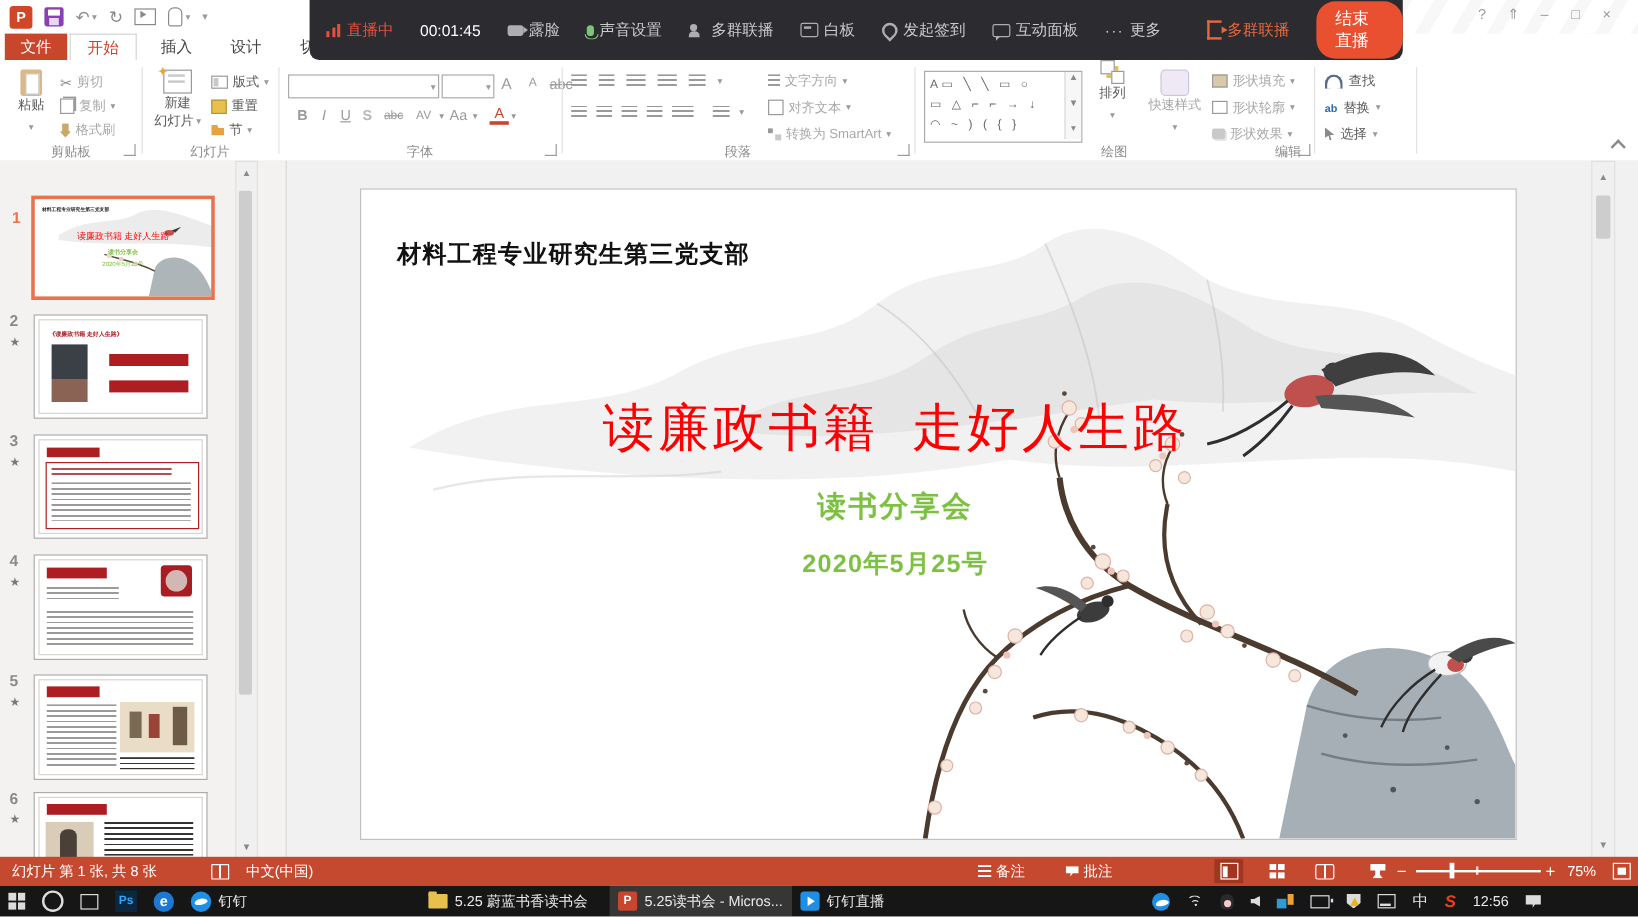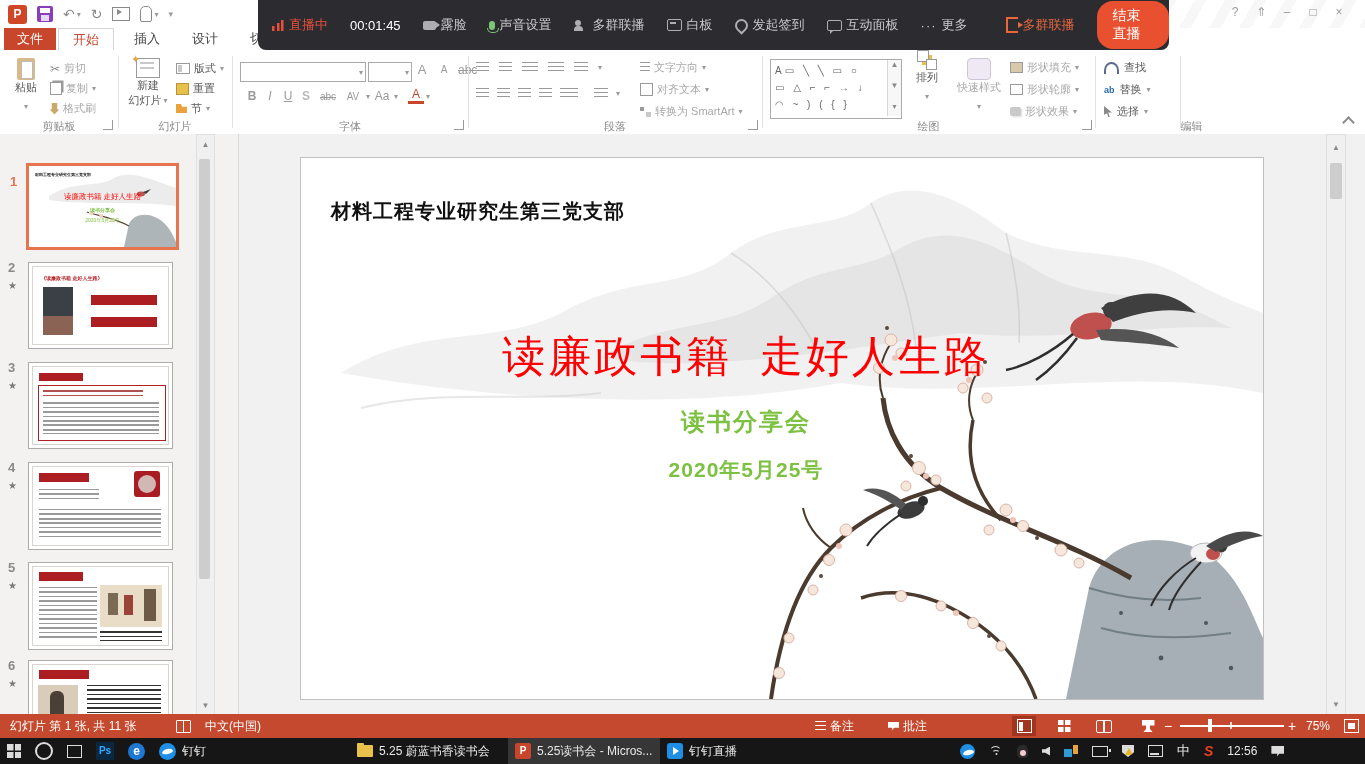--- a/index.html
+++ b/index.html
@@ -336,21 +336,21 @@
     <div class="abs flex" style="left:1104px;top:32px;gap:5px;">
       <span style="font-size:9px;color:#2a6ab0;font-weight:bold;">ab</span>
       <span class="rtxt">替换</span>
       <span class="caret">▾</span>
     </div>
     <div class="abs flex" style="left:1104px;top:54px;gap:5px;justify-content:center;">
       <span style="width:8px;height:11px;background:#8a8a8a;clip-path:polygon(0 0,100% 60%,55% 60%,70% 100%,50% 100%,40% 65%,0 80%);"></span>
       <span class="rtxt">选择</span>
       <span class="caret">▾</span>
     </div>
-    <div class="glabel abs" style="left:1149px;width:85px;">编辑</div>
+    <div class="glabel abs" style="left:1031px;width:85px;">编辑</div>
     <div class="rsep abs" style="left:1180px;"></div>
     <div class="chev abs" style="left:1344px;top:68px;"></div>
   </div>
 
   <div id="dtbar" class="abs flex" style="gap:22px;padding-left:14px;">
     <div class="item">
       <span class="ic-signal"></span>
       <span class="dt-red">直播中</span>
     </div>
     <span style="color:#fff;">00:01:45</span>
@@ -568,21 +568,21 @@
     </div>
 
     <div class="sbar abs" style="left:1326px;top:0;width:18px;height:580px;">
       <div class="sbtn" style="padding-top:8px;">▲</div>
       <div class="sthumb" style="position:absolute;left:2.5px;top:28px;width:12px;height:36px;"></div>
       <div class="sbtn abs" style="left:0;bottom:6px;width:100%;">▼</div>
     </div>
   </div>
 
   <div id="statusbar" class="abs flex">
-    <span class="abs" style="left:10px;">幻灯片 第 1 张, 共 11 张</span>
+    <span class="abs" style="left:10px;">幻灯片 第 1 张, 共 8 张</span>
     <span class="abs" style="left:176px;width:13px;height:11px;border:1.5px solid #fff;border-radius:1px;background:linear-gradient(90deg,transparent 45%,#fff 45% 55%,transparent 55%);"></span>
     <span class="abs" style="left:205px;">中文(中国)</span>
 
     <div class="abs flex" style="left:815px;gap:4px;">
       <span style="width:11px;height:10px;background:repeating-linear-gradient(#fff 0 1.5px,transparent 1.5px 4px);"></span>
       <span>备注</span>
     </div>
     <div class="abs flex" style="left:888px;gap:4px;">
       <span style="width:11px;height:9px;background:#fff;clip-path:polygon(0 0,100% 0,100% 70%,55% 70%,35% 100%,38% 70%,0 70%);"></span>
       <span>批注</span>

